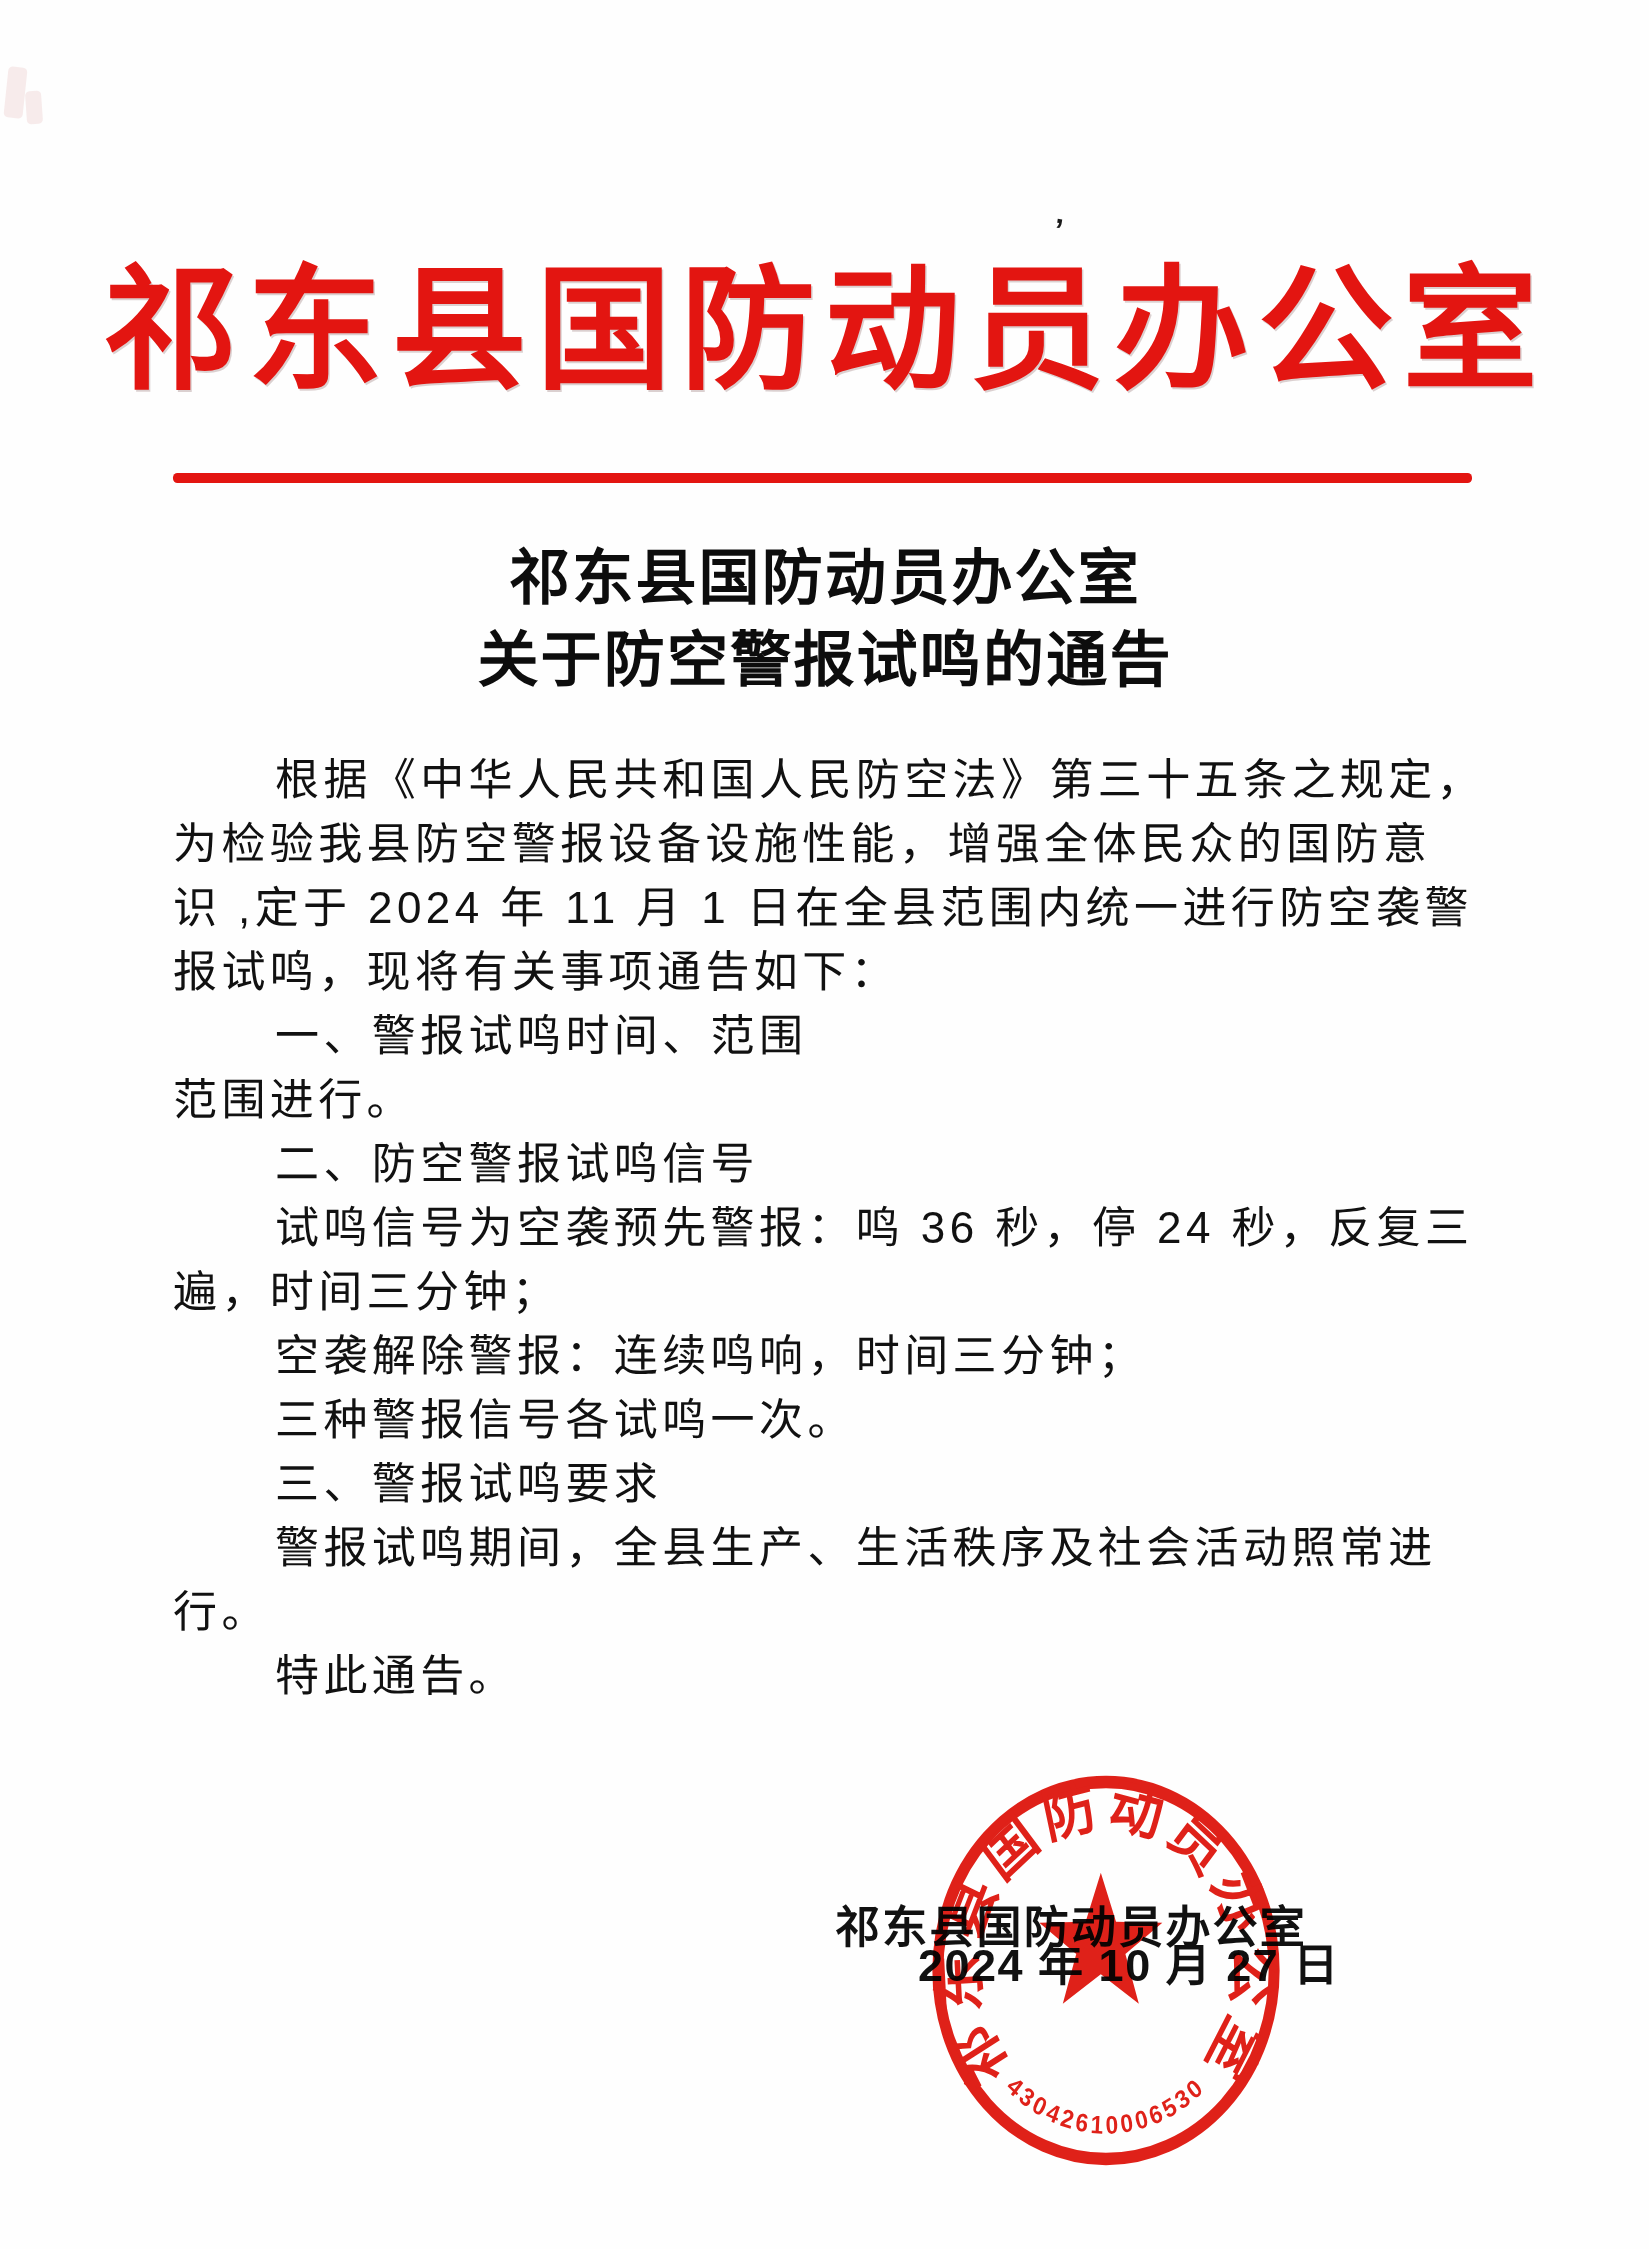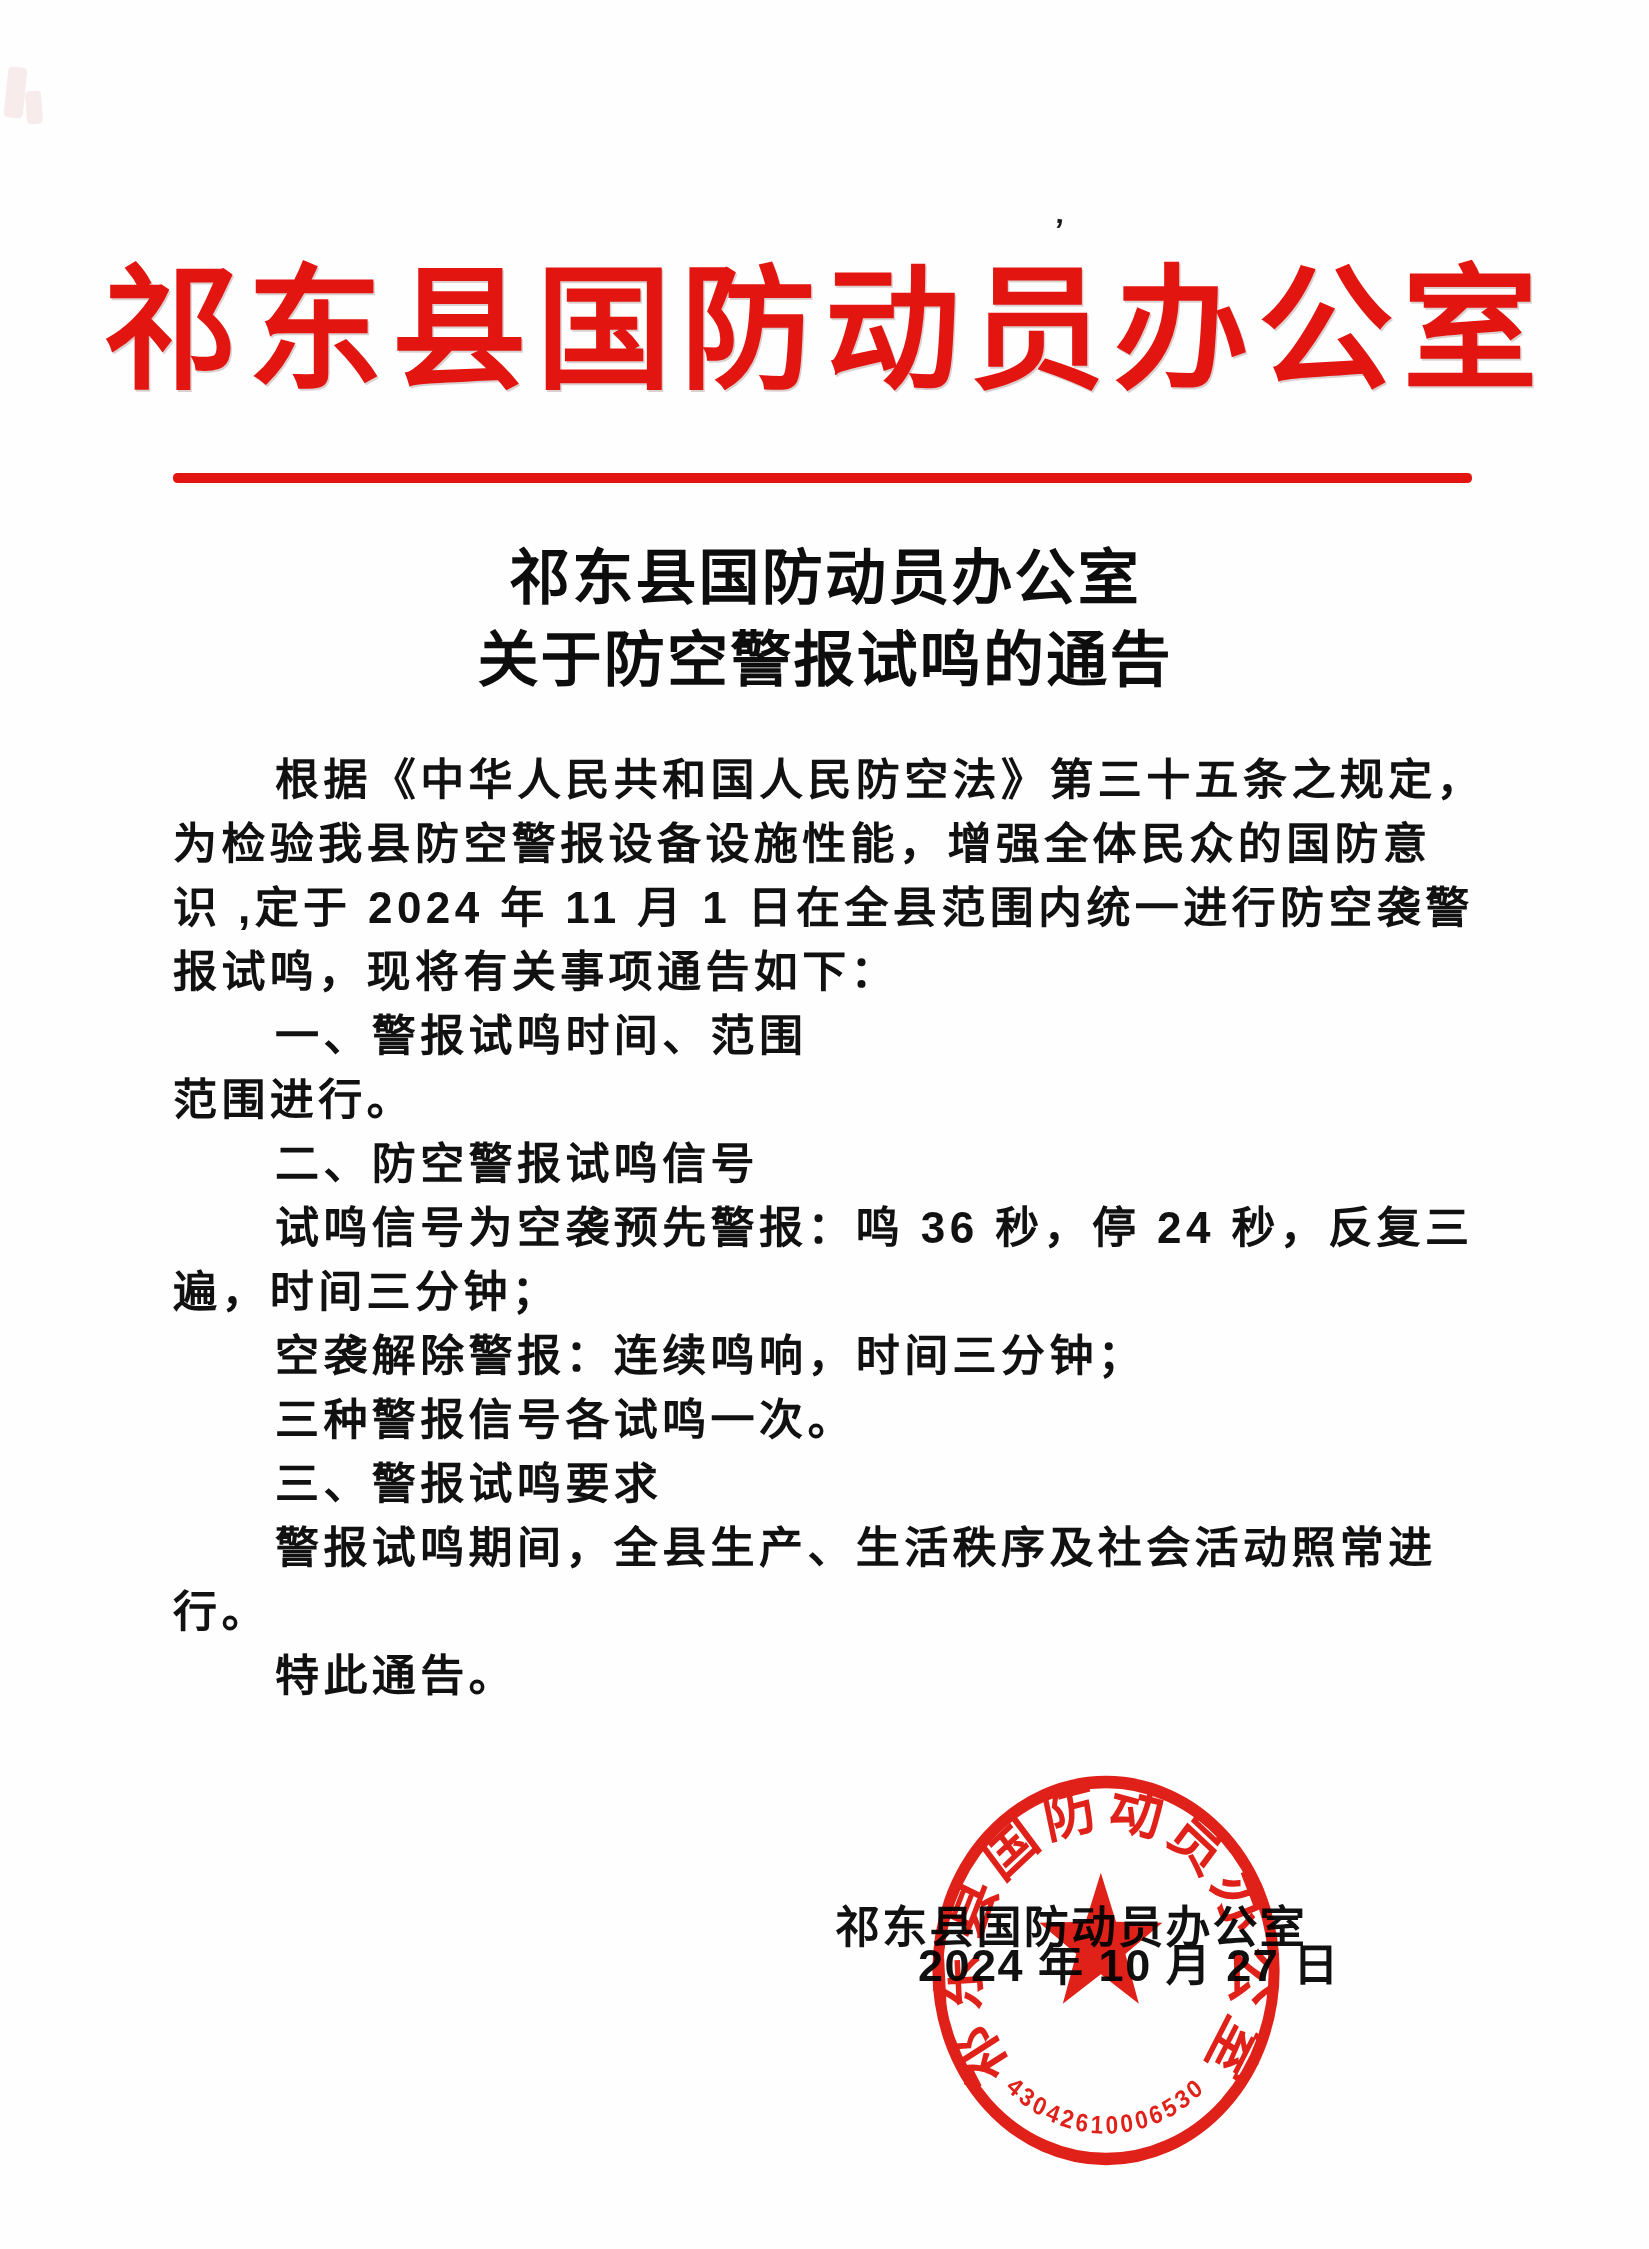--- a/index.html
+++ b/index.html
@@ -44,21 +44,21 @@
     position:absolute;left:0;right:0;top:537px;
     text-align:center;color:#0d0d0d;
     font-weight:700;font-size:61px;line-height:82px;letter-spacing:2.2px;
     white-space:nowrap;
   }
 
   
   .body-text{
     position:absolute;left:173px;top:748px;width:1263px;
     color:#111111;
-    font-weight:700;font-size:44px;line-height:64px;letter-spacing:4.4px;
+    font-weight:400;font-size:44px;line-height:64px;letter-spacing:4.4px;
   }
   .body-text .line{white-space:nowrap;}
   .body-text .indent{text-indent:102px;}
 
   
   .sig{
     position:absolute;left:835px;top:1891px;
     color:#111111;font-weight:700;font-size:45px;letter-spacing:2.2px;
     white-space:nowrap;
   }

